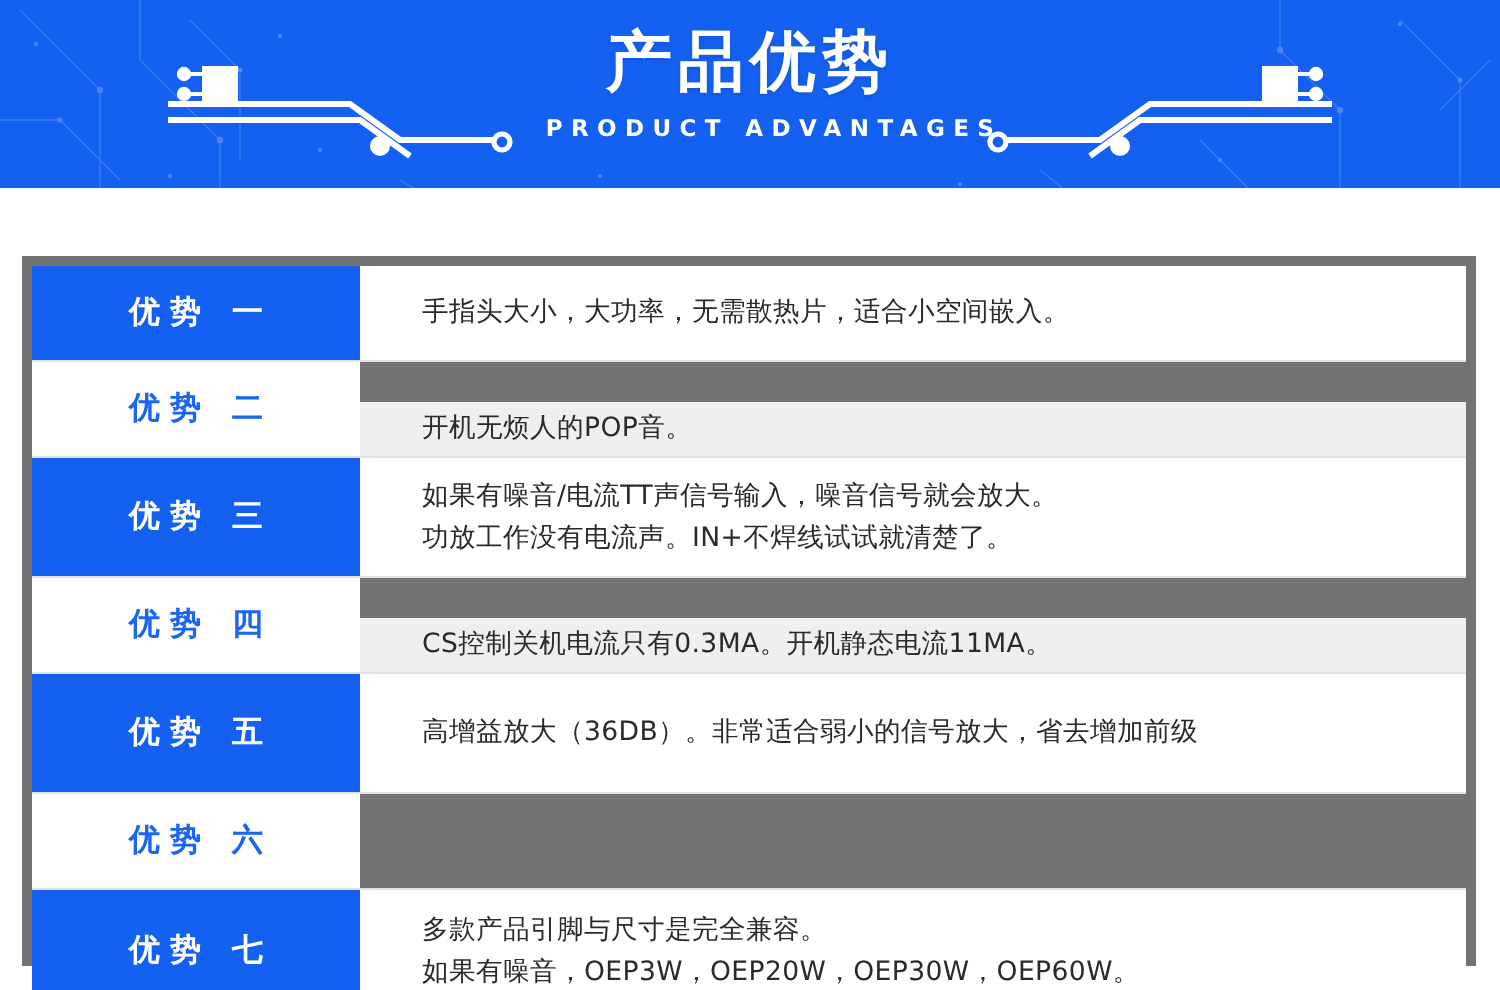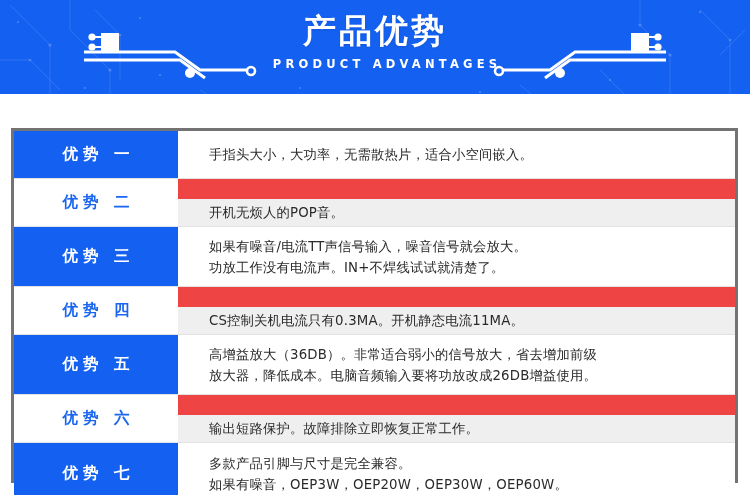--- a/index.html
+++ b/index.html
@@ -45,22 +45,22 @@
   
   .chip-icon { position:absolute; z-index:3; }
   .chip-left  { left:88px;  top:32px; }
   .chip-right { right:88px; top:32px; }
 
   
   .table-wrap {
     position:absolute;
     left:11px; top:128px;
     width:727px; height:355px;
-    border:3px solid #737373;
-    background:#ef4444;
+    border:5px solid #737373;
+    background:#737373;
   }
   .row { display:flex; width:100%; border-bottom:1px solid #e2e2e2; }
   .row:last-child { border-bottom:none; }
 
   .cell-label {
     width:164px;
     flex:0 0 164px;
     display:flex; align-items:center; justify-content:center;
     font-size:15.5px;
     font-weight:bold;
@@ -200,29 +200,25 @@
     <div class="cell-label">优势 四</div>
     <div class="cell-text">
       <span class="ln">CS控制关机电流只有0.3MA。开机静态电流11MA。</span>
     </div>
   </div>
 
   <div class="row odd" style="height:60px">
     <div class="cell-label">优势 五</div>
     <div class="cell-text">
       <span class="ln">高增益放大（36DB）。非常适合弱小的信号放大，省去增加前级</span>
-      <span class="ln">放大器，降低成本。电脑音频输入要将功放改成26DB增益使用。</span>
     </div>
   </div>
 
   <div class="row even h1">
     <div class="cell-label">优势 六</div>
-    <div class="cell-text">
-      <span class="ln">输出短路保护。故障排除立即恢复正常工作。</span>
-    </div>
   </div>
 
   <div class="row odd" style="height:61px">
     <div class="cell-label">优势 七</div>
     <div class="cell-text">
       <span class="ln">多款产品引脚与尺寸是完全兼容。</span>
       <span class="ln">如果有噪音，OEP3W，OEP20W，OEP30W，OEP60W。</span>
     </div>
   </div>
 

